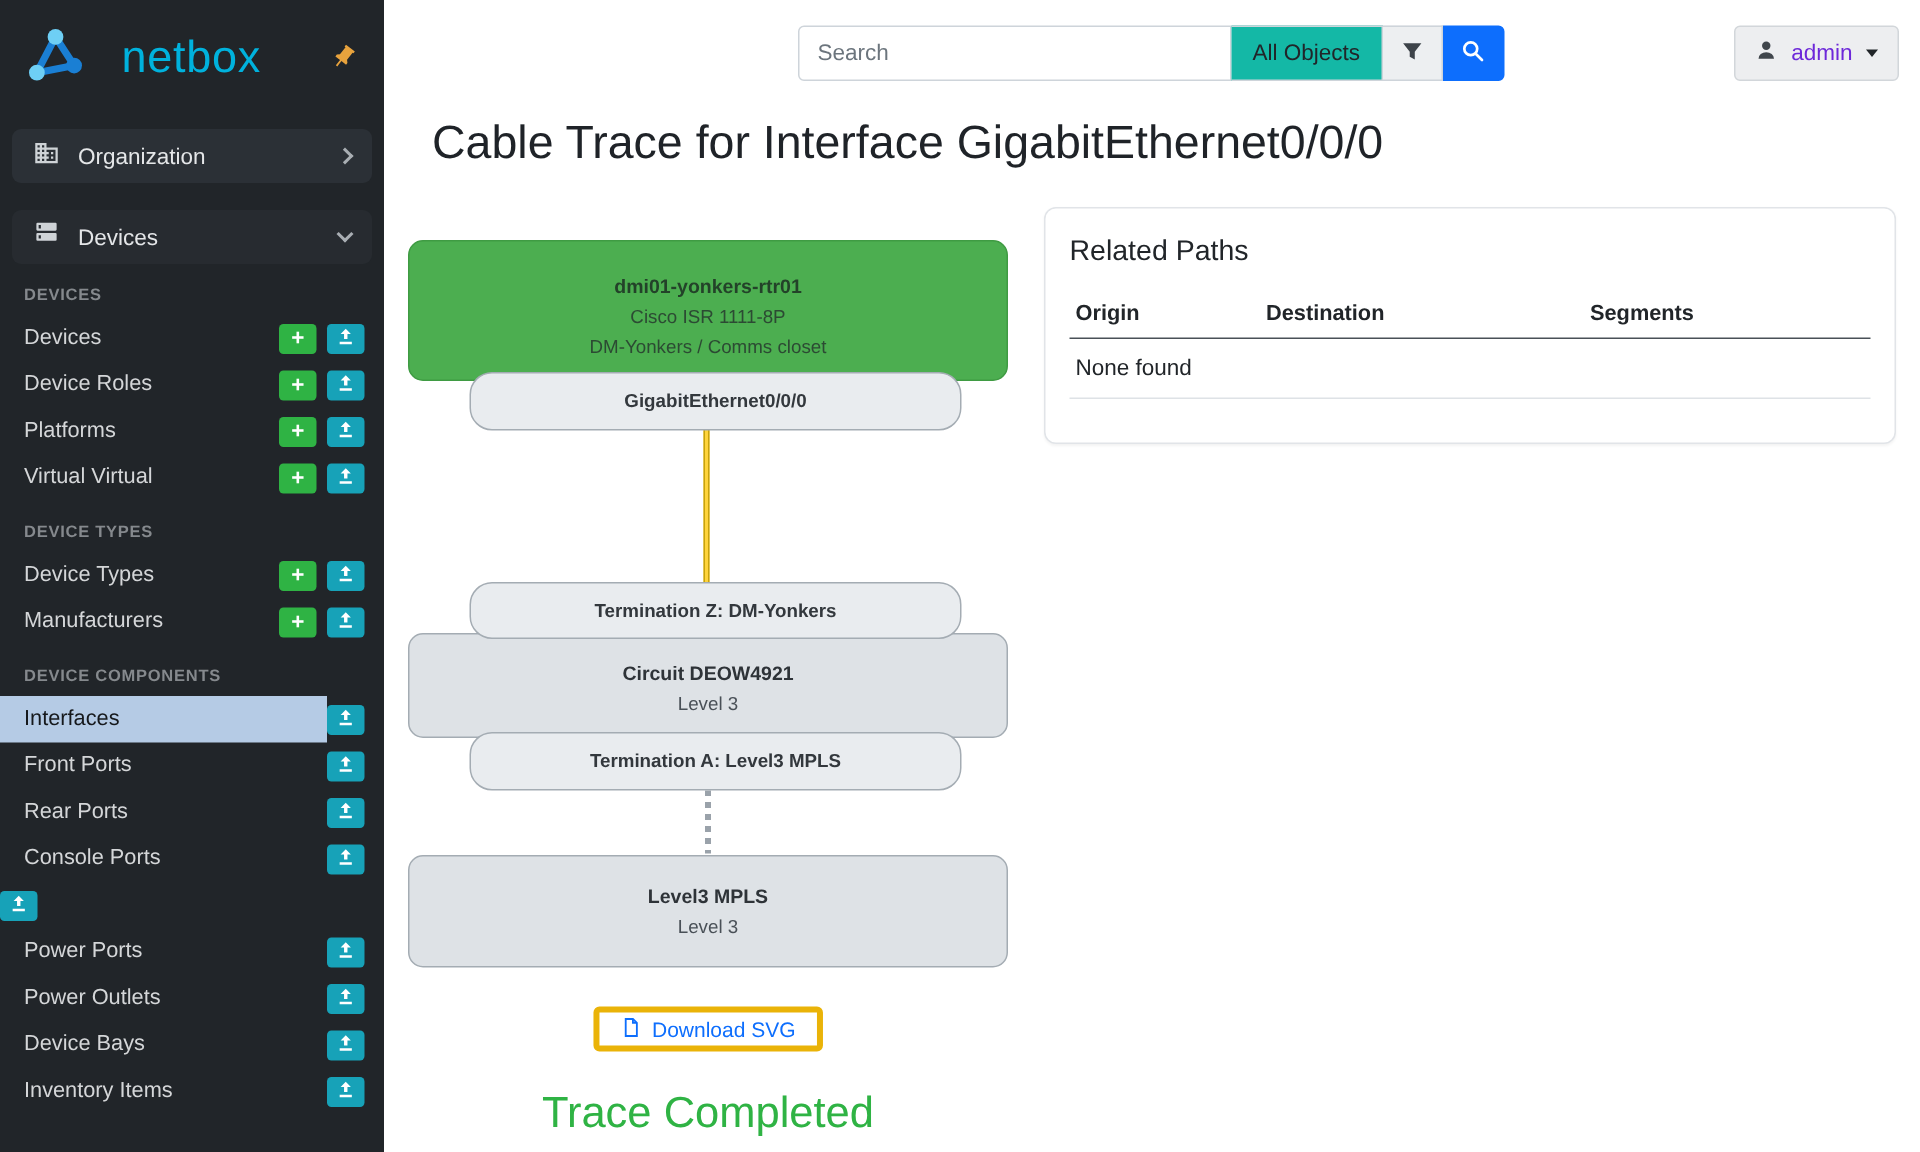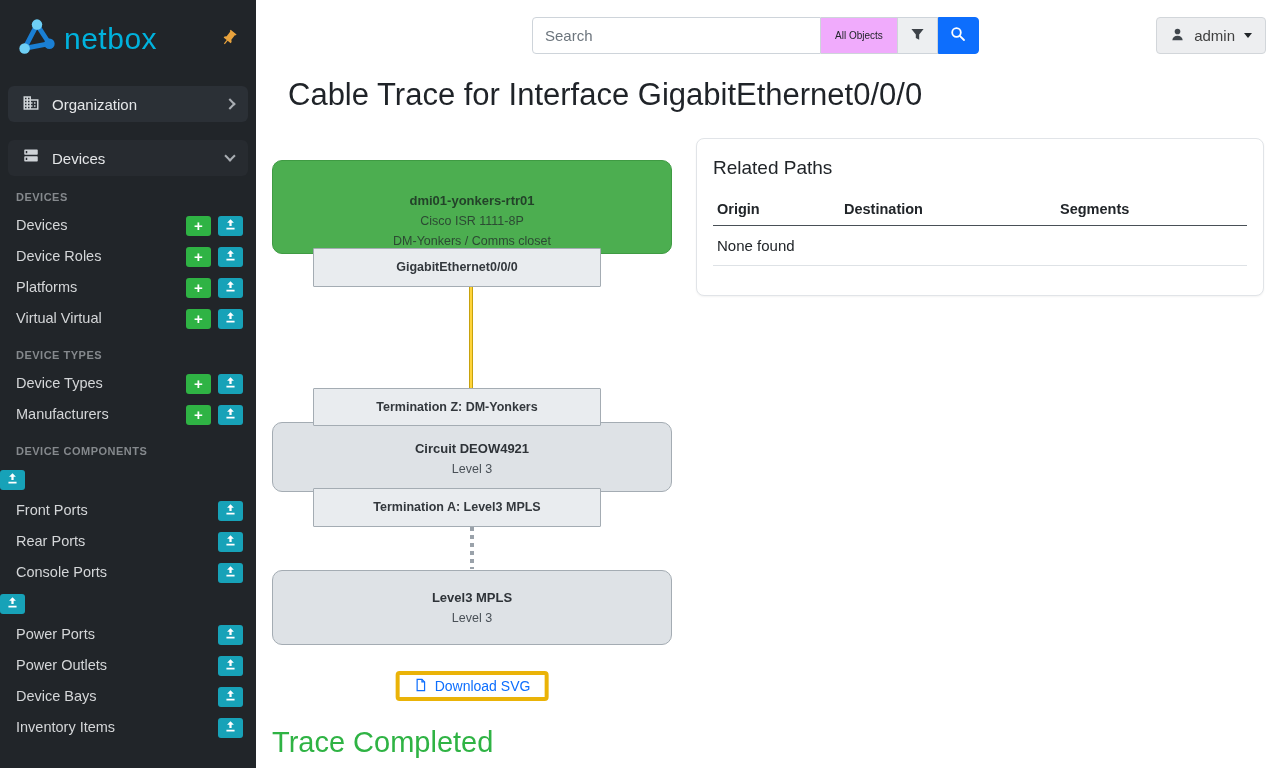--- a/index.html
+++ b/index.html
@@ -6,21 +6,21 @@
   html,body { width:1280px; height:768px; overflow:hidden; background:#fff;
     font-family:"Liberation Sans","DejaVu Sans",sans-serif; color:#212529; }
 
   .app { position:relative; width:1280px; height:768px; }
 
   
   .sidebar { position:absolute; left:0; top:0; width:256px; height:768px;
     background:#212529; overflow:hidden; }
   .logo-row { display:flex; align-items:center; justify-content:space-between;
     height:78px; padding:10px 16px 10px 14px; }
-  .logo { display:flex; align-items:center; gap:4px; cursor:pointer; }
+  .logo { display:flex; align-items:center; gap:21px; cursor:pointer; }
   .logo-text { font-size:30px; font-weight:400; color:#00b2dd; letter-spacing:.5px; }
   .pin-btn { background:none; border:none; cursor:pointer; padding:2px; }
 
   .nav-group { margin:8px 8px 0 8px; height:36px; border-radius:6px;
     background:#2b3036; color:#e4e6e8; display:flex; align-items:center;
     gap:12px; padding:0 14px; font-size:15px; cursor:pointer; }
   .nav-group.open { background:#272b30; }
   .nav-group .grow { flex:1; }
   .nav-group + .nav-group { margin-top:18px; }
 
@@ -45,64 +45,64 @@
 
   
   .main { position:absolute; left:256px; top:0; width:1024px; height:768px; background:#fff; }
 
   .topbar { position:relative; height:70px; }
   .search-group { position:absolute; left:276px; top:17px; height:37px; display:flex; }
   .search-input { width:289px; height:37px; border:1px solid #ced4da;
     border-radius:4px 0 0 4px; padding:0 12px; font-size:15px; outline:none;
     font-family:inherit; color:#212529; }
   .search-input::placeholder { color:#6c757d; }
-  .scope-btn { height:37px; padding:0 14px; background:#f0abfc; border:1px solid #ced4da;
-    border-left:none; font-size:10px; color:#212529; cursor:pointer; font-family:inherit; }
+  .scope-btn { height:37px; padding:0 14px; background:#14b8a6; border:1px solid #ced4da;
+    border-left:none; font-size:15px; color:#212529; cursor:pointer; font-family:inherit; }
   .filter-btn { width:40px; height:37px; background:#edeff1; border:1px solid #ced4da;
     border-left:none; display:flex; align-items:center; justify-content:center; cursor:pointer; }
   .go-btn { width:41px; height:37px; background:#0d6efd; border:1px solid #0d6efd;
     border-radius:0 4px 4px 0; display:flex; align-items:center; justify-content:center; cursor:pointer; }
   .user-btn { position:absolute; right:14px; top:17px; height:37px; padding:0 13px;
     background:#edeef0; border:1px solid #d2d6da; border-radius:4px; display:flex;
-    align-items:center; gap:9px; font-size:15px; color:#404040; cursor:pointer; font-family:inherit; }
+    align-items:center; gap:9px; font-size:15px; color:#6d28d9; cursor:pointer; font-family:inherit; }
   .caret { width:0; height:0; border-left:4.5px solid transparent;
     border-right:4.5px solid transparent; border-top:5px solid #212529; }
 
   .page-title { margin:6px 0 0; padding:0 32px; font-size:31px; font-weight:400;
     color:#1f2328; line-height:38px; }
 
   
   .trace-canvas { position:absolute; left:16px; top:160px; width:400px; height:620px; }
   .tbox { position:absolute; text-align:center; border:1px solid #a4acb3; }
   .box-wide { left:0; width:400px; border-radius:10px; z-index:1; }
-  .box-narrow { left:41px; width:288px; border-radius:1px; background:#e9ecef;
+  .box-narrow { left:41px; width:328px; border-radius:15px; background:#e9ecef;
     z-index:2; font-size:12.5px; font-weight:700; color:#33383d; }
   .box-device { top:0; height:94px; background:#4cae50; border-color:#3f9b43;
-    color:#234229; padding-top:30px; }
+    color:#234229; padding-top:20px; }
   .box-device .t-name { font-size:13px; font-weight:700; line-height:20px; }
   .box-device .t-sub { font-size:12.5px; line-height:20px; color:#2c4a33; }
   .box-interface { top:88px; height:39px; line-height:37px; }
   .cable-line { position:absolute; left:197px; top:126px; width:4px; height:103px;
     background:#ffd43b; border-left:1px solid #c7a20d; border-right:1px solid #c7a20d; z-index:0; }
   .cable-label { position:absolute; left:221px; top:147px; text-align:left;
     font-size:13px; line-height:20px; color:#212529; }
   .cable-label .c-name { font-weight:700; }
   .box-termz { top:228px; height:38px; line-height:36px; }
   .box-circuit { top:262px; height:70px; background:#dee2e6; padding-top:16px; }
   .box-circuit .t-name, .box-far .t-name { font-size:13px; font-weight:700; line-height:20px; color:#2e3338; }
   .box-circuit .t-sub, .box-far .t-sub { font-size:12.5px; line-height:20px; color:#495057; }
   .box-terma { top:328px; height:39px; line-height:37px; }
   .dotted-line { position:absolute; left:198px; top:367px; width:4px; height:42px;
     background:repeating-linear-gradient(#9aa2aa 0 4px, transparent 4px 8px); z-index:0; }
   .box-far { top:410px; height:75px; background:#dee2e6; padding-top:17px; }
   .download-btn { position:absolute; top:511px; left:50%; transform:translateX(-50%);
     height:30px; padding:0 14px; background:#fff; border:4px solid #eab308;
     border-radius:4px; color:#0d6efd; font-size:14px; display:flex; align-items:center;
     gap:7px; cursor:pointer; font-family:inherit; white-space:nowrap; }
-  .trace-result { position:absolute; top:566px; width:100%; 
+  .trace-result { position:absolute; top:566px; width:100%; text-align:center;
     font-size:29px; font-weight:500; color:#2fb344; }
 
   
   .card { position:absolute; left:440px; top:138px; width:568px; height:158px;
     background:#fff; border:1px solid #e1e4e8; border-radius:8px;
     box-shadow:0 1px 2px rgba(0,0,0,.05); padding:16px; }
   .card-title { font-size:19px; font-weight:500; color:#212529; margin:2px 0 14px 0; }
   .paths-table { width:100%; border-collapse:collapse; }
   .paths-table th { text-align:left; font-size:14.5px; font-weight:700; color:#212529;
     padding:8px 4px; border-bottom:1px solid #495057; }
@@ -238,20 +238,21 @@
             <span><svg width="13" height="13" viewBox="0 0 16 16">
                 <path d="M8 1.5 L12.2 5.7 H9.4 V9.8 H6.6 V5.7 H3.8 Z M3 12 H13 V14.2 H3 Z" fill="#fff"></path>
               </svg></span>
           </button>
       </div>
     </div>
 
     <div class="section-label">DEVICE COMPONENTS</div>
 
     <div class="nav-item">
+      <a class="active">Interfaces</a>
       <div class="btns">
         <button class="mini-btn import">
             <span><svg width="13" height="13" viewBox="0 0 16 16">
                 <path d="M8 1.5 L12.2 5.7 H9.4 V9.8 H6.6 V5.7 H3.8 Z M3 12 H13 V14.2 H3 Z" fill="#fff"></path>
               </svg></span>
           </button>
       </div>
     </div>
     <div class="nav-item">
       <a>Front Ports</a>

